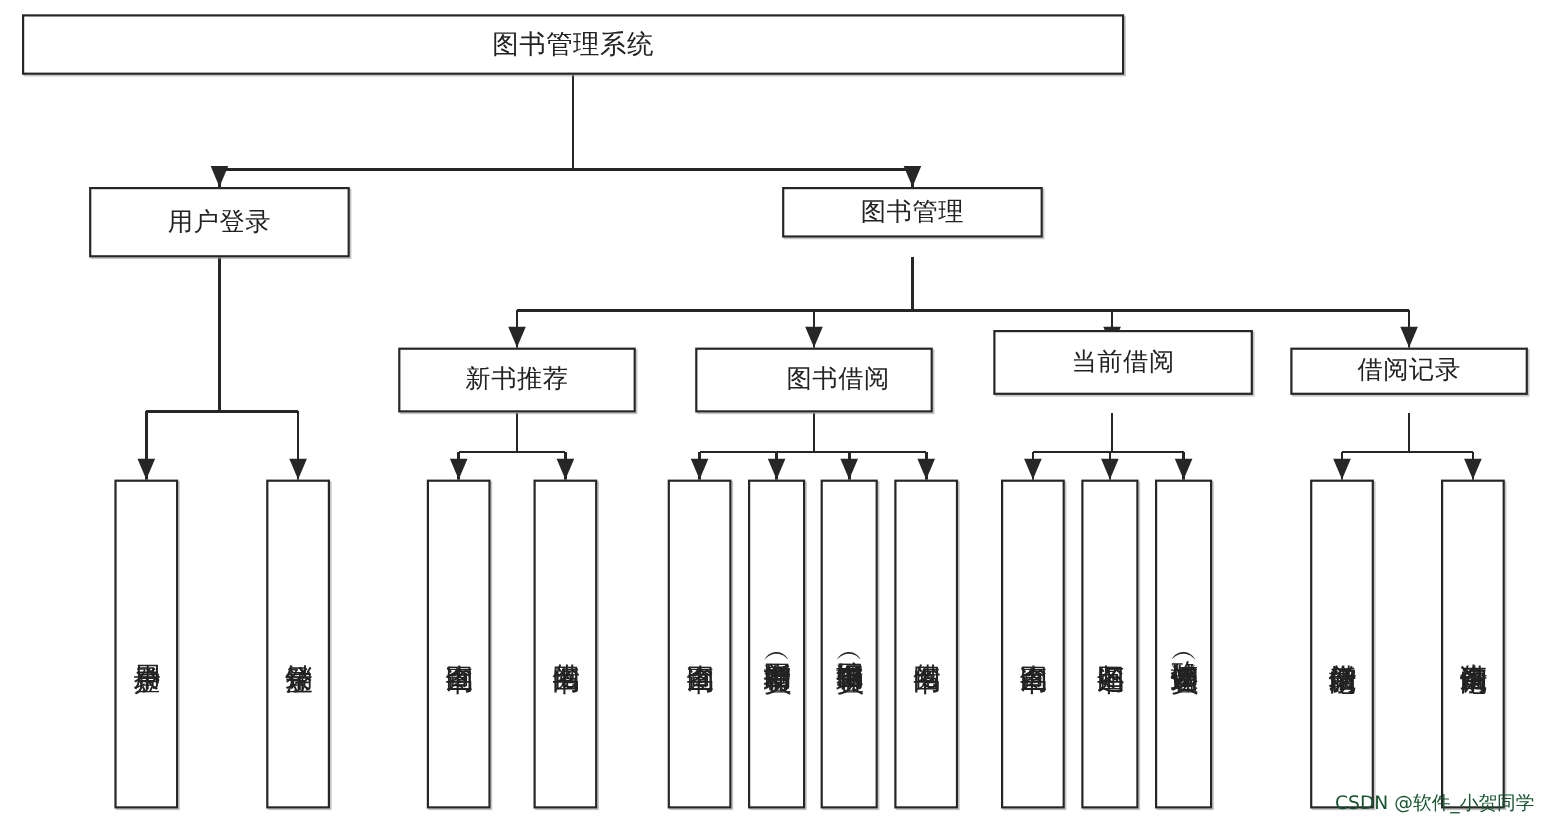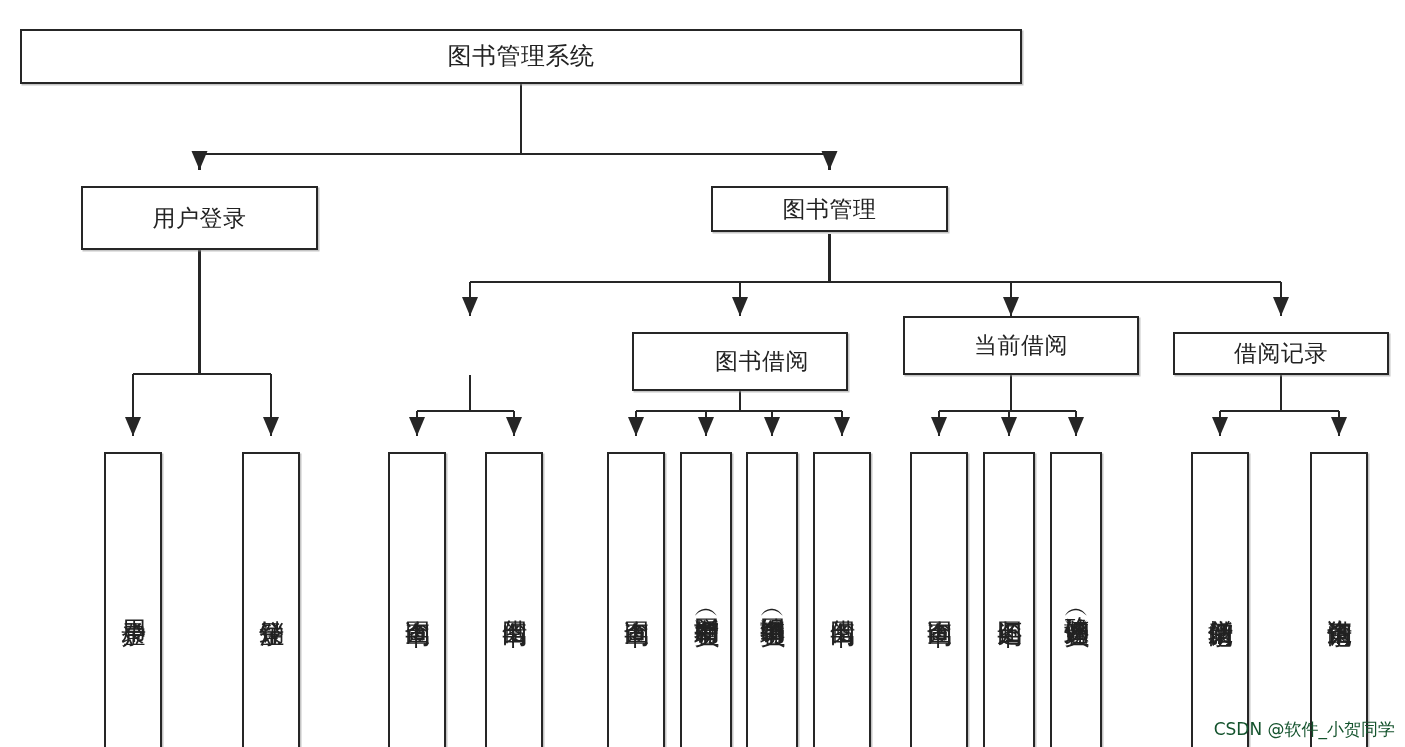--- a/index.html
+++ b/index.html
@@ -10,21 +10,20 @@
   #stage{position:relative;width:1405px;height:747px;background:#fff;}
   #edges{position:absolute;left:0;top:0;width:1405px;height:747px;}
   .node{
     position:absolute;
     box-sizing:border-box;
     border:2.5px solid #262626;
     background:#ffffff;
     display:flex;align-items:center;justify-content:center;
     color:#222;
     box-shadow:1.5px 1.5px 0 rgba(150,150,150,0.55);
-    margin-top:16px;
   }
   .node .lbl{
     display:block;
     text-align:center;
     line-height:1.08;
     letter-spacing:0.5px;
   }
   .h-node .lbl{font-size:23px;}
   .root .lbl{font-size:24px;}
   .leaf{
@@ -112,20 +111,23 @@
     <span class="lbl">图书管理系统</span>
   </div>
 
   <div class="node h-node" id="n-user-login" style="left: 81px; top: 170px; width: 237px; height: 64px;">
     <span class="lbl">用户登录</span>
   </div>
   <div class="node h-node" id="n-book-manage" style="left: 711px; top: 170px; width: 237px; height: 46px;">
     <span class="lbl">图书管理</span>
   </div>
 
+  <div class="node h-node" id="n-new-book-rec" style="left: 362px; top: 316px; width: 216px; height: 59px;">
+    <span class="lbl">新书推荐</span>
+  </div>
   <div class="node h-node" id="n-book-borrow" style="left: 632px; top: 316px; width: 216px; height: 59px; padding-left: 44px;">
     <span class="lbl">图书借阅</span>
   </div>
   <div class="node h-node" id="n-current-borrow" style="left: 903px; top: 300px; width: 236px; height: 59px;">
     <span class="lbl">当前借阅</span>
   </div>
   <div class="node h-node" id="n-borrow-record" style="left: 1173px; top: 316px; width: 216px; height: 43px;">
     <span class="lbl">借阅记录</span>
   </div>
 

